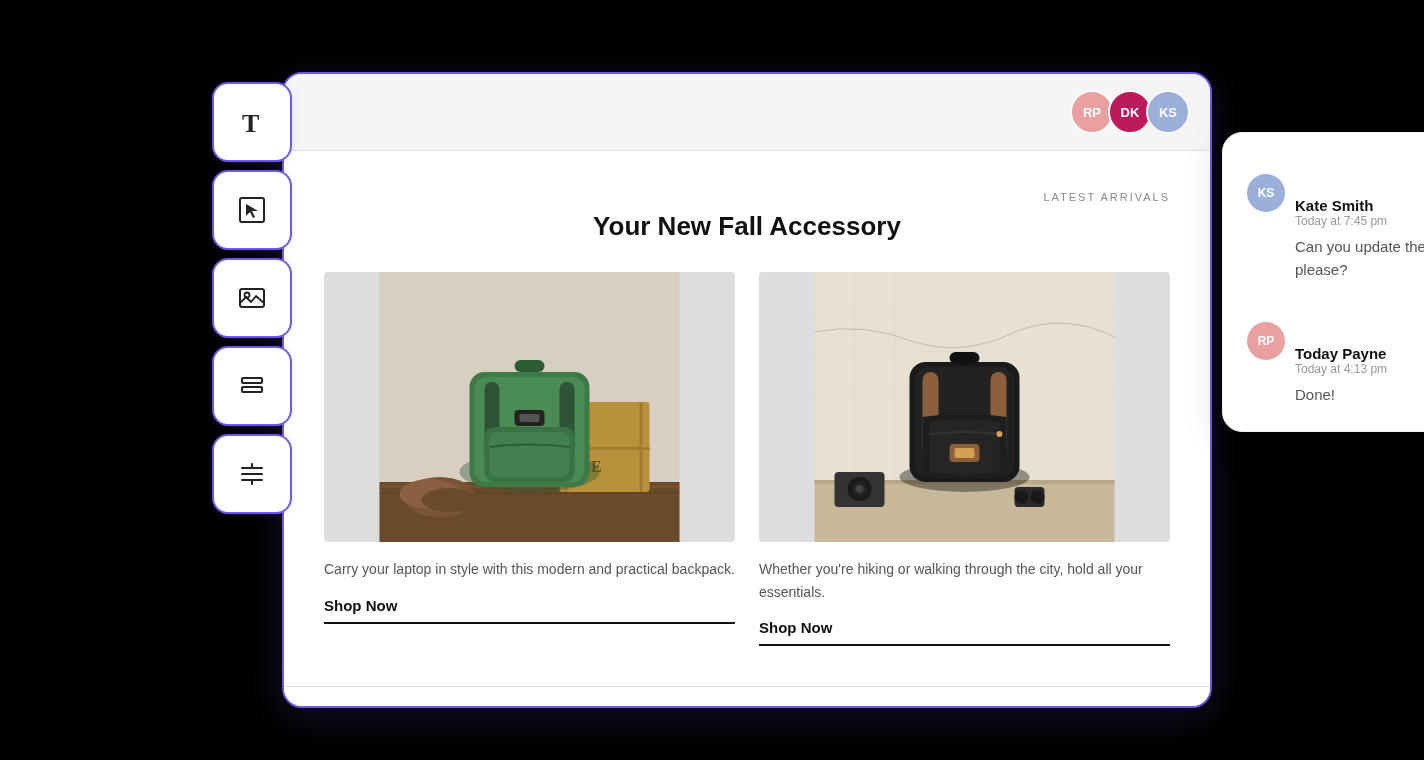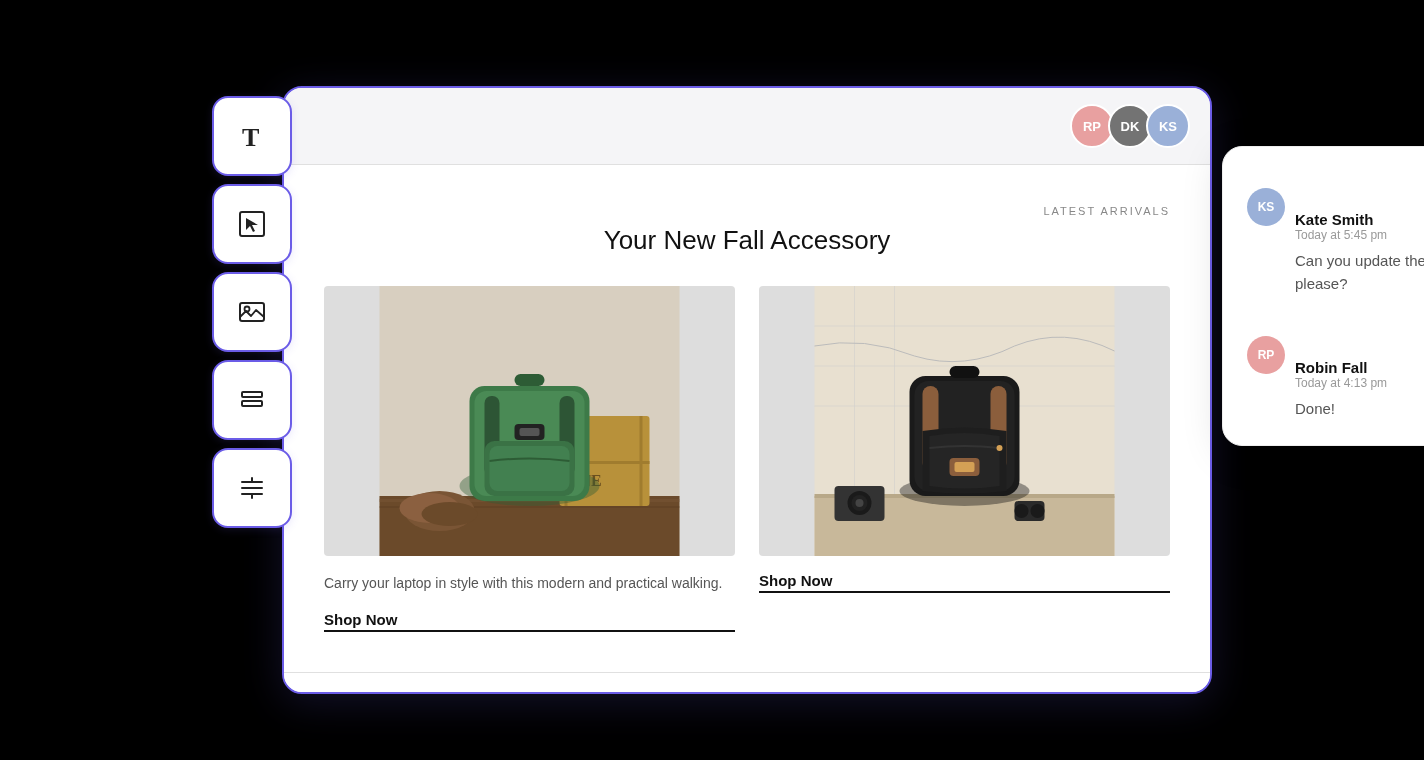--- a/index.html
+++ b/index.html
@@ -90,42 +90,42 @@
       font-size: 13px;
       font-weight: 700;
       color: #fff;
       border: 2px solid #fff;
       margin-left: -6px;
       cursor: pointer;
     }
     .avatar:first-child { margin-left: 0; }
 
     .avatar-rp { background: #e8a0a0; }
-    .avatar-dk { background: #737373; }
+    .avatar-dk { background: #be185d; }
     .avatar-ks { background: #9ab0d8; }
 
     
     .editor-content {
       background: #fff;
       padding: 40px 40px 40px 40px;
     }
 
     .section-label {
       text-align: right;
       font-size: 11px;
       letter-spacing: 2px;
       color: #888;
       text-transform: uppercase;
       margin-bottom: 8px;
     }
 
     .section-title {
       text-align: center;
       font-size: 26px;
-      font-weight: 400;
+      font-weight: 700;
       color: #111;
       margin-bottom: 30px;
     }
 
     .products-grid {
       display: grid;
       grid-template-columns: 1fr 1fr;
       gap: 24px;
     }
 
@@ -155,21 +155,21 @@
       line-height: 1.6;
       margin-bottom: 16px;
     }
 
     .shop-now-link {
       font-size: 15px;
       font-weight: 700;
       color: #111;
       text-decoration: none;
       border-bottom: 2px solid #111;
-      padding-bottom: 2px;
+      padding-bottom: 8px;
       cursor: pointer;
       display: inline-block;
     }
 
     
     .editor-footer {
       background: #fff;
       border-top: 1px solid #e0e0e0;
       height: 20px;
     }
@@ -330,21 +330,21 @@
 
               <rect x="105" y="155" width="90" height="55" rx="10" fill="#3a7245"></rect>
               <rect x="110" y="160" width="80" height="45" rx="8" fill="#428050"></rect>
 
               <rect x="135" y="138" width="30" height="16" rx="4" fill="#222"></rect>
               <rect x="140" y="142" width="20" height="8" rx="2" fill="#555"></rect>
 
               <path d="M110 175 Q150 170 190 175" stroke="#2d5c35" stroke-width="2" fill="none"></path>
             </svg>
           </div>
-          <p class="product-description">Carry your laptop in style with this modern and practical walking.</p>
+          <p class="product-description">Carry your laptop in style with this modern and practical backpack.</p>
           <a class="shop-now-link">Shop Now</a>
         </div>
 
         <div class="product-card">
           <div class="product-img">
             <svg class="backpack-svg" viewBox="0 0 300 270" xmlns="http://www.w3.org/2000/svg">
 
               <rect width="300" height="270" fill="#e8e0d0"></rect>
 
               <line x1="0" y1="40" x2="300" y2="40" stroke="#ccc" stroke-width="0.5"></line>
@@ -381,45 +381,46 @@
               <path d="M108 145 Q150 138 192 145 L192 205 Q150 210 108 205 Z" fill="#1e1e1e"></path>
               <path d="M115 150 Q150 144 185 150 L185 200 Q150 205 115 200 Z" fill="#252525"></path>
 
               <rect x="135" y="172" width="30" height="18" rx="4" fill="#8b5e3c"></rect>
               <rect x="140" y="176" width="20" height="10" rx="2" fill="#d4a055"></rect>
 
               <path d="M115 162 Q150 158 185 162" stroke="#333" stroke-width="2" fill="none"></path>
               <circle cx="185" cy="162" r="3" fill="#d4a055"></circle>
             </svg>
           </div>
+          <p class="product-description">Whether you're hiking or walking through the city, hold all your essentials.</p>
           <a class="shop-now-link">Shop Now</a>
         </div>
       </div>
     </div>
 
     <div class="editor-footer"></div>
   </div>
 
   <div class="chat-panel">
 
     <div class="chat-message">
       <div class="chat-header">
         <div class="chat-avatar chat-ks">KS</div>
         <div class="chat-meta">
           <div class="chat-name">Kate Smith</div>
-          <div class="chat-time">Today at 5:45 pm</div>
+          <div class="chat-time">Today at 7:45 pm</div>
         </div>
       </div>
       <div class="chat-text">Can you update the wording please?</div>
     </div>
 
     <div class="chat-message">
       <div class="chat-header">
         <div class="chat-avatar chat-rp">RP</div>
         <div class="chat-meta">
-          <div class="chat-name">Robin Fall</div>
+          <div class="chat-name">Today Payne</div>
           <div class="chat-time">Today at 4:13 pm</div>
         </div>
       </div>
       <div class="chat-text">Done!</div>
     </div>
   </div>
 </div>
 
 </body></html>

